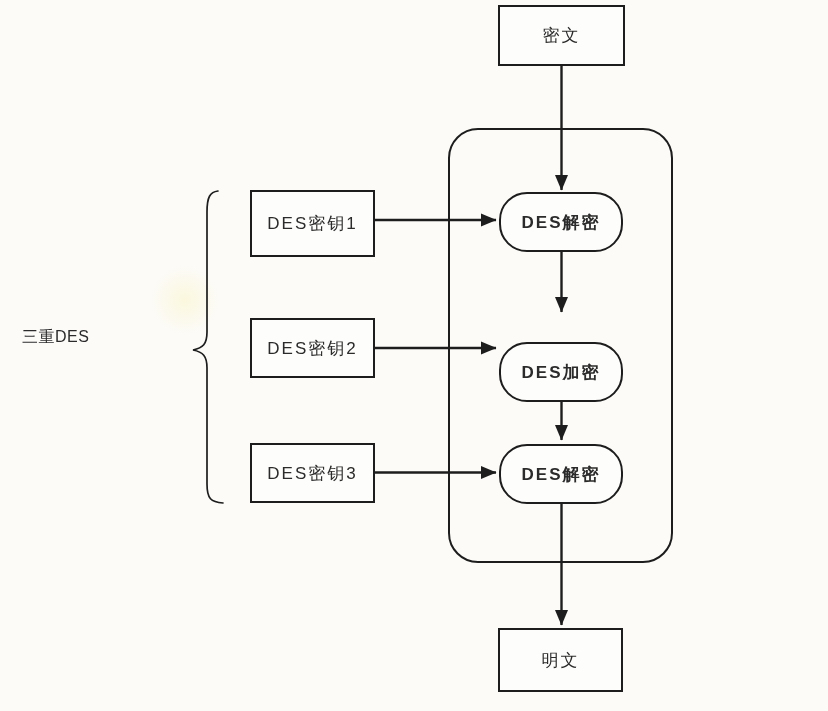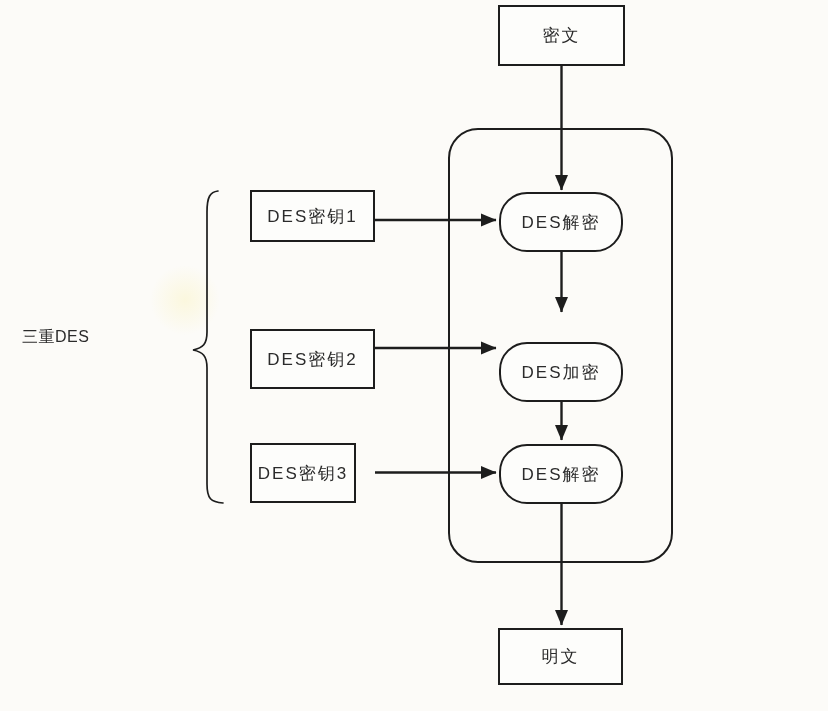--- a/index.html
+++ b/index.html
@@ -60,26 +60,26 @@
     background: var(--box_fill);
     display: flex;
     align-items: center;
     justify-content: center;
     font-size: 17px;
     letter-spacing: 2px;
     color: var(--text);
     z-index: 3;
     white-space: nowrap;
   }
-  .pill { border-radius: 28px; }
+  .pill { border-radius: 28px; font-weight: bold; }
   .node-ciphertext { left: 498px; top: 5px;   width: 127px; height: 61px; }
-  .node-plaintext  { left: 498px; top: 628px; width: 125px; height: 57px; }
-  .node-key1 { left: 250px; top: 190px; width: 125px; height: 52px; }
-  .node-key2 { left: 250px; top: 318px; width: 125px; height: 60px; margin-top: 11px; }
-  .node-key3 { left: 250px; top: 443px; width: 106px; height: 60px; }
+  .node-plaintext  { left: 498px; top: 628px; width: 125px; height: 64px; }
+  .node-key1 { left: 250px; top: 190px; width: 125px; height: 67px; }
+  .node-key2 { left: 250px; top: 318px; width: 125px; height: 60px; }
+  .node-key3 { left: 250px; top: 443px; width: 125px; height: 60px; }
   .node-stage1 { left: 499px; top: 192px; width: 124px; height: 60px; }
   .node-stage2 { left: 499px; top: 318px; width: 124px; height: 60px; margin-top: 24px; }
   .node-stage3 { left: 499px; top: 444px; width: 124px; height: 60px; }
   .brace-label {
     position: absolute;
     left: 22px; top: 324px;
     font-size: 16px;
     line-height: 26px;
     letter-spacing: 0.5px;
     color: var(--text);

